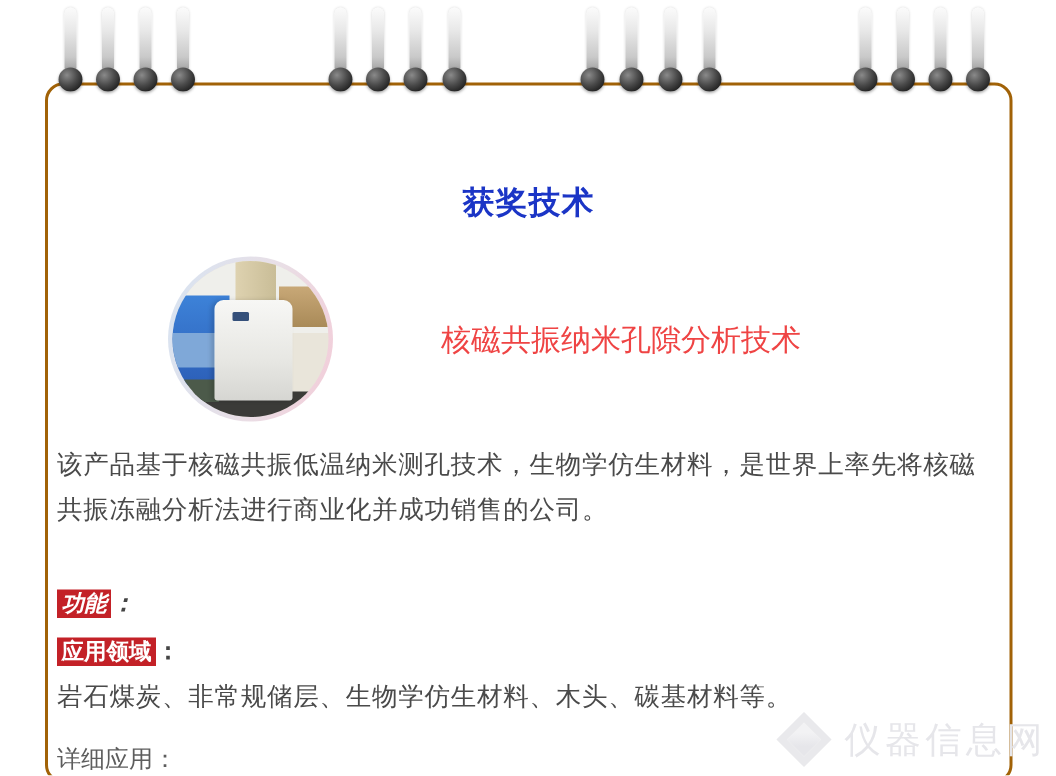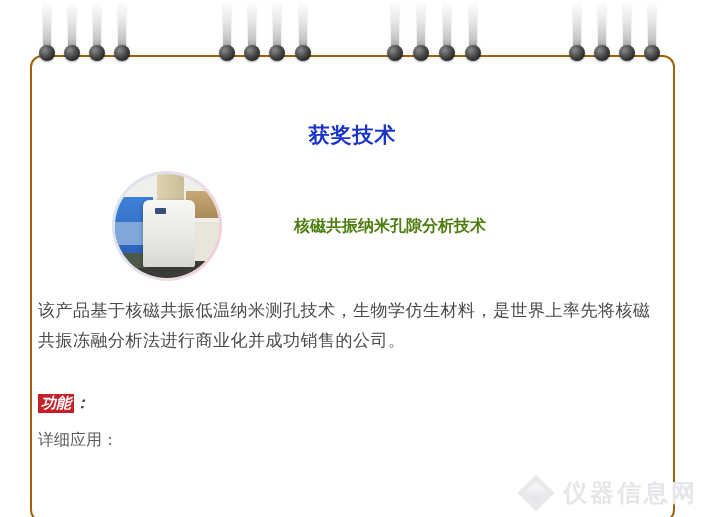--- a/index.html
+++ b/index.html
@@ -50,21 +50,21 @@
   .ph-floor{position:absolute;left:0;bottom:0;width:100%;height:16%;background:#3b3b38;}
   .ph-floor2{position:absolute;left:0;bottom:10%;width:30%;height:14%;background:#4c5a4a;}
   .ph-cabinet{
     position:absolute;left:27%;bottom:11%;width:50%;height:64%;
     background:linear-gradient(180deg,#f7f7f5 0%,#e7e7e3 60%,#d6d6d2 100%);
     border-radius:6px 6px 2px 2px;box-shadow:-2px 0 3px rgba(0,0,0,.15);
   }
   .ph-display{position:absolute;left:22%;top:12%;width:22%;height:9%;background:#35507a;border-radius:1px;}
 
   .product-text{margin-left:72px;}
-  .product-name{font-size:16px;font-weight:bold;color:#4d7c0f;}
+  .product-name{font-size:20px;font-weight:normal;color:#ef4444;}
   .product-model{font-size:17px;color:#555;margin-top:9px;}
 
   
   .description{
     margin:14px 6px 0 6px;font-size:17px;line-height:30px;color:#4a4a4a;
     letter-spacing:.5px;
   }
 
   
   .section{margin-left:6px;font-size:17px;color:#4a4a4a;}
@@ -82,21 +82,21 @@
   
   .watermark{
     position:absolute;right:6px;bottom:8px;z-index:6;display:flex;align-items:center;
     color:#e7e7ea;user-select:none;
   }
   .wm-gem{
     width:26px;height:26px;transform:rotate(45deg);margin-right:14px;
     border:5px solid #e9e9ec;box-sizing:border-box;background:
       linear-gradient(135deg,#f2f2f4 30%,#e6e6ea 70%);
   }
-  .wm-text{font-size:24px;font-weight:bold;letter-spacing:3px;color:#e6e6ea;}
+  .wm-text{font-size:24px;font-weight:normal;letter-spacing:3px;color:#e6e6ea;}
 </style>
 </head>
 <body>
 
 <div class="stage">
 
   <div class="card">
 
     <div class="page-title">获奖技术</div>
 
@@ -121,20 +121,26 @@
     </div>
 
     <div class="description">该产品基于核磁共振低温纳米测孔技术，生物学仿生材料，是世界上率先将核磁共振冻融分析法进行商业化并成功销售的公司。</div>
 
     <div class="section m-top-36">
       <div class="sec-label-row">
         <span class="red-label">功能</span><span class="label-colon">：</span>
       </div>
     </div>
 
+    <div class="section m-top-10">
+      <div class="sec-label-row">
+        <span class="red-label">应用领域</span><span class="label-colon">：</span>
+      </div>
+      <div class="sec-text">岩石煤炭、非常规储层、生物学仿生材料、木头、碳基材料等。</div>
+    </div>
 
     <div class="section">
       <div class="detail-label">详细应用：</div>
 
     </div>
 
   </div>
 
   <div class="pins">
       <div class="pin" style="left: 39px;">

